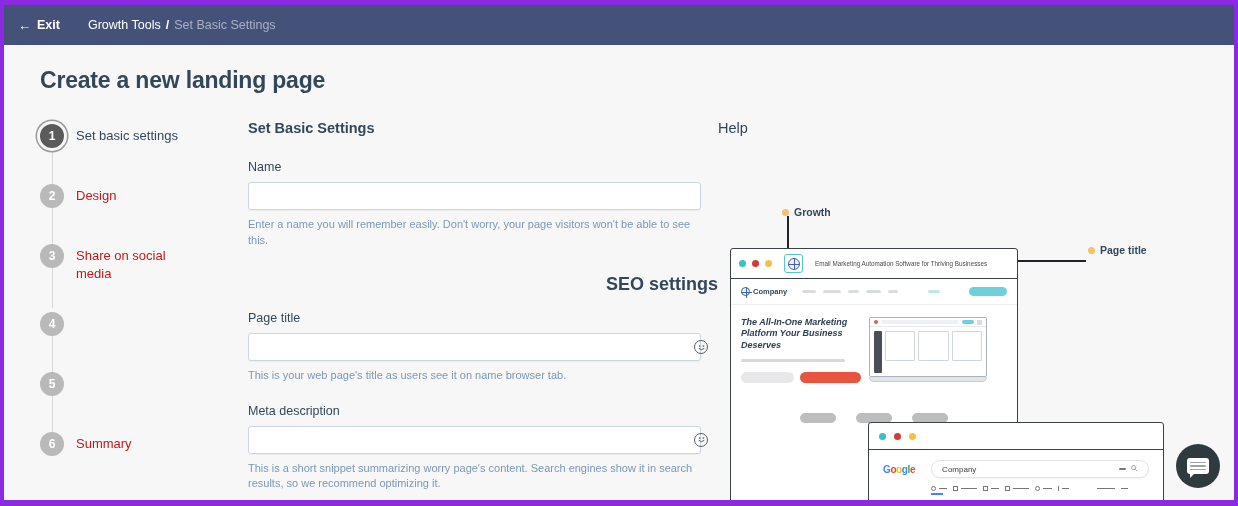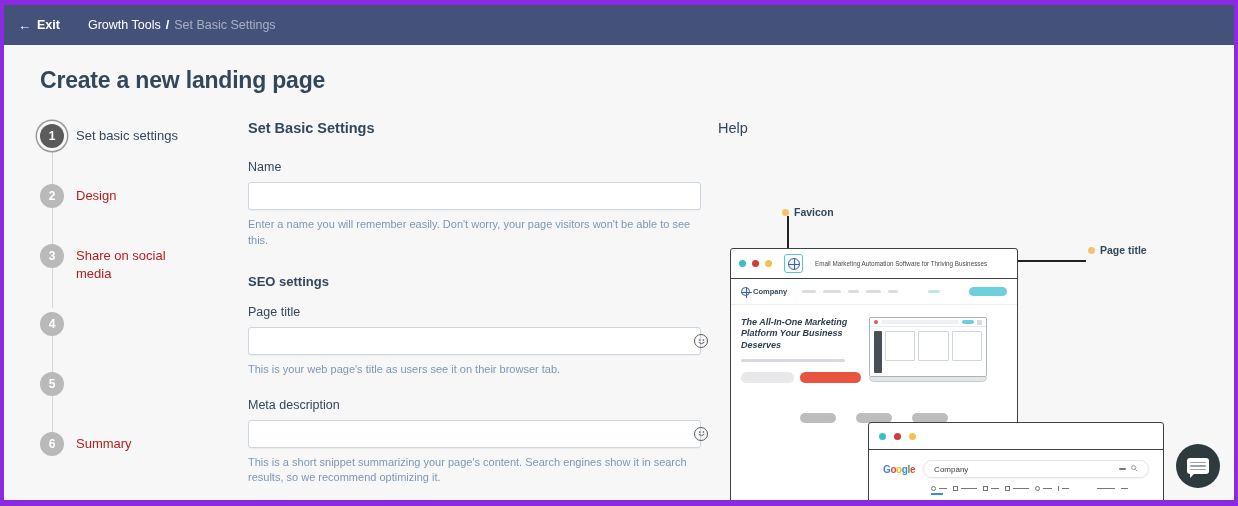--- a/index.html
+++ b/index.html
@@ -135,22 +135,23 @@
   }
   .emoji-btn svg { display:block; }
   .help-text {
     font-size:11px; color:#7c98b6;
     margin-top:7px;
     line-height:1.42;
     max-width:448px;
   }
   .block { margin-bottom:20px; }
   .sub-head {
-    font-size:13px; font-weight:bold; color:#33475b;
+    font-size:18px; font-weight:bold; color:#33475b;
     margin:26px 0 16px;
+    text-align:right;
   }
 
   
   #help-col {
     width:500px;
     position:relative;
   }
   .help-title { font-size:14.5px; color:#33475b; }
 
   #illus { position:absolute; left:12px; top:62px; width:500px; height:330px; }
@@ -347,48 +348,48 @@
           <div class="input-wrap">
             <input class="text-input" type="text" value="" style="">
             <span class="emoji-btn">
               <svg width="11" height="11" viewBox="0 0 11 11">
                 <circle cx="3.6" cy="4" r="0.85" fill="#5c5c5c"></circle>
                 <circle cx="7.4" cy="4" r="0.85" fill="#5c5c5c"></circle>
                 <path d="M3 6.6 Q5.5 9 8 6.6" stroke="#5c5c5c" stroke-width="1" fill="none" stroke-linecap="round"></path>
               </svg>
             </span>
           </div>
-          <div class="help-text">This is your web page's title as users see it on their browser tab.</div>
+          <div class="help-text">This is your web page's title as users see it on name browser tab.</div>
         </div>
 
         <div class="block">
           <div class="field-label">Meta description</div>
           <div class="input-wrap">
             <input class="text-input" type="text" value="" style="">
             <span class="emoji-btn">
               <svg width="11" height="11" viewBox="0 0 11 11">
                 <circle cx="3.6" cy="4" r="0.85" fill="#5c5c5c"></circle>
                 <circle cx="7.4" cy="4" r="0.85" fill="#5c5c5c"></circle>
                 <path d="M3 6.6 Q5.5 9 8 6.6" stroke="#5c5c5c" stroke-width="1" fill="none" stroke-linecap="round"></path>
               </svg>
             </span>
           </div>
-          <div class="help-text">This is a short snippet summarizing your page's content. Search engines show it in search results, so we recommend optimizing it.</div>
+          <div class="help-text">This is a short snippet summarizing worry page's content. Search engines show it in search results, so we recommend optimizing it.</div>
         </div>
 
       </div>
 
       <div id="help-col">
         <div class="help-title">Help</div>
 
         <div id="illus">
 
           <div style="position:absolute; left:52px; top:24px; display:flex; align-items:center; gap:5px;">
             <span class="callout-dot"></span>
-            <span class="callout-label">Favicon</span>
+            <span class="callout-label">Growth</span>
           </div>
           <div class="leader" style="left:57px; top:34px; width:1.5px; height:40px;"></div>
 
           <div style="position:absolute; left:358px; top:62px; display:flex; align-items:center; gap:5px;">
             <span class="callout-dot"></span>
             <span class="callout-label">Page title</span>
           </div>
           <div class="leader" style="left:240px; top:78px; width:116px; height:1.5px;"></div>
 
           <div class="bw">
@@ -451,21 +452,21 @@
               <span class="pill"></span>
             </div>
           </div>
 
           <div class="gw">
             <div class="gw-chrome">
               <span class="dot c"></span>
               <span class="dot r"></span>
               <span class="dot y"></span>
             </div>
-            <div style="display:flex;align-items:center;gap:8px;padding:10px 14px 0 14px;">
+            <div style="display:flex;align-items:center;gap:16px;padding:10px 14px 0 14px;">
               <span class="g-logo"><span class="b">G</span><span class="r">o</span><span class="y">o</span><span class="b">g</span><span class="g">l</span><span class="r">e</span></span>
               <span class="g-search">
                 <span>Company</span>
                 <span style="margin-left:auto;display:flex;align-items:center;gap:5px;">
                   <span style="width:7px;height:2px;background:#777;border-radius:1px;"></span>
                   <span>
                     <svg width="7" height="7" viewBox="0 0 8 8">
                         <circle cx="3" cy="3" r="2.3" stroke="#777" stroke-width="0.8" fill="none"></circle>
                         <path d="M4.8 4.8 L7 7" stroke="#777" stroke-width="0.8"></path>
                       </svg>

